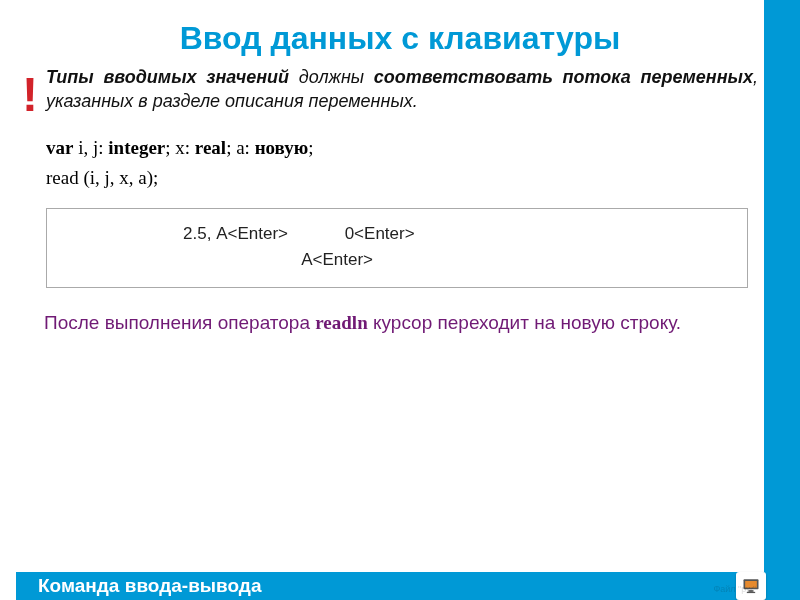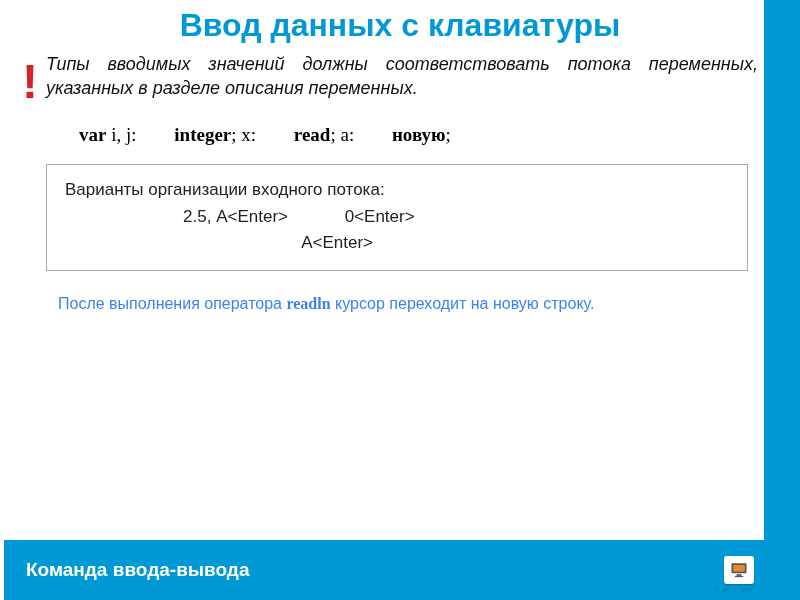--- a/index.html
+++ b/index.html
@@ -14,21 +14,21 @@
     position: absolute;
     right: 0; top: 0;
     width: 36px; height: 100%;
     background: #0099d6;
   }
   .title {
     color: #0099d6;
     font-size: 32px;
     font-weight: bold;
     text-align: center;
-    padding: 7px 0 8px 0;
+    padding: 20px 0 8px 0;
   }
   .emphasis-block {
     display: flex;
     align-items: flex-start;
     padding: 0 42px 0 22px;
   }
   .exclam {
     color: #d2232a;
     font-size: 48px;
     font-weight: bold;
@@ -36,52 +36,52 @@
     margin-right: 8px;
     margin-top: 6px;
   }
   .emphasis-text {
     font-size: 18px;
     font-style: italic;
     color: #111;
     text-align: justify;
     line-height: 1.35;
   }
-  .emphasis-text b { font-weight: normal; font-style: italic; margin-top: 40px; }
+  .emphasis-text b { font-weight: bold; font-style: italic; margin-top: 40px; }
   .code-lines {
     padding: 14px 46px 10px 46px;
     font-family: "Times New Roman", serif;
     font-size: 19px;
     line-height: 1.6;
   }
-  .code-lines .kw { font-weight: bold; margin-left: 33px; }
+  .code-lines .kw { font-weight: bold; }
   .box {
     margin: 4px 52px 0 46px;
     border: 1px solid #aaa;
     padding: 12px 18px 14px 18px;
     font-family: Arial, sans-serif;
     font-size: 17px;
     line-height: 1.55;
     color: #222;
   }
   .box .row { white-space: pre; font-family: Arial, sans-serif; }
   .kb { letter-spacing: 0; }
   .after-text {
-    padding: 22px 50px 0 58px;
+    padding: 22px 50px 0 44px;
     font-family: Arial, sans-serif;
-    font-size: 16px;
-    color: #3b82f6;
+    font-size: 19px;
+    color: #701a75;
     line-height: 1.4;
   }
   .after-text .op { font-family: "Times New Roman", serif; font-weight: bold; }
   .footer {
     position: absolute;
-    left: 4px; bottom: 0;
+    left: 16px; bottom: 0;
     width: calc(100% - 36px);
-    height: 60px;
+    height: 28px;
     background: #0099d6;
     display: flex;
     align-items: center;
     justify-content: space-between;
     padding: 0 14px 0 22px;
   }
   .footer-title {
     color: #fff;
     font-size: 19px;
     font-weight: bold;
@@ -113,26 +113,26 @@
 
 <div class="emphasis-block">
   <div class="exclam">!</div>
   <p class="emphasis-text">
     <b>Типы вводимых значений</b><span> должны </span><b>соответствовать потока переменных</b><span>, указанных в разделе описания переменных.</span>
   </p>
 </div>
 
 <div class="code-lines">
   <div>
-    <span class="kw">var</span><span> i, j: </span><span class="kw">integer</span><span>; x: </span><span class="kw">read</span><span>; a: </span><span class="kw">новую</span><span>;</span>
+    <span class="kw">var</span><span> i, j: </span><span class="kw">integer</span><span>; x: </span><span class="kw">real</span><span>; a: </span><span class="kw">новую</span><span>;</span>
   </div>
+  <div>read (i, j, x, a);</div>
 </div>
 
 <div class="box">
-  <div>Варианты организации входного потока:</div>
   <div class="row kb">                         2.5, А&lt;Enter&gt;            0&lt;Enter&gt;</div>
   <div class="row kb">                                                  А&lt;Enter&gt;</div>
 </div>
 
 <p class="after-text">
   <span>После выполнения оператора </span><span class="op">readln</span><span>  курсор переходит на новую строку.</span>
 </p>
 
 <div class="footer">
   <div class="footer-title">Команда ввода-вывода</div>

